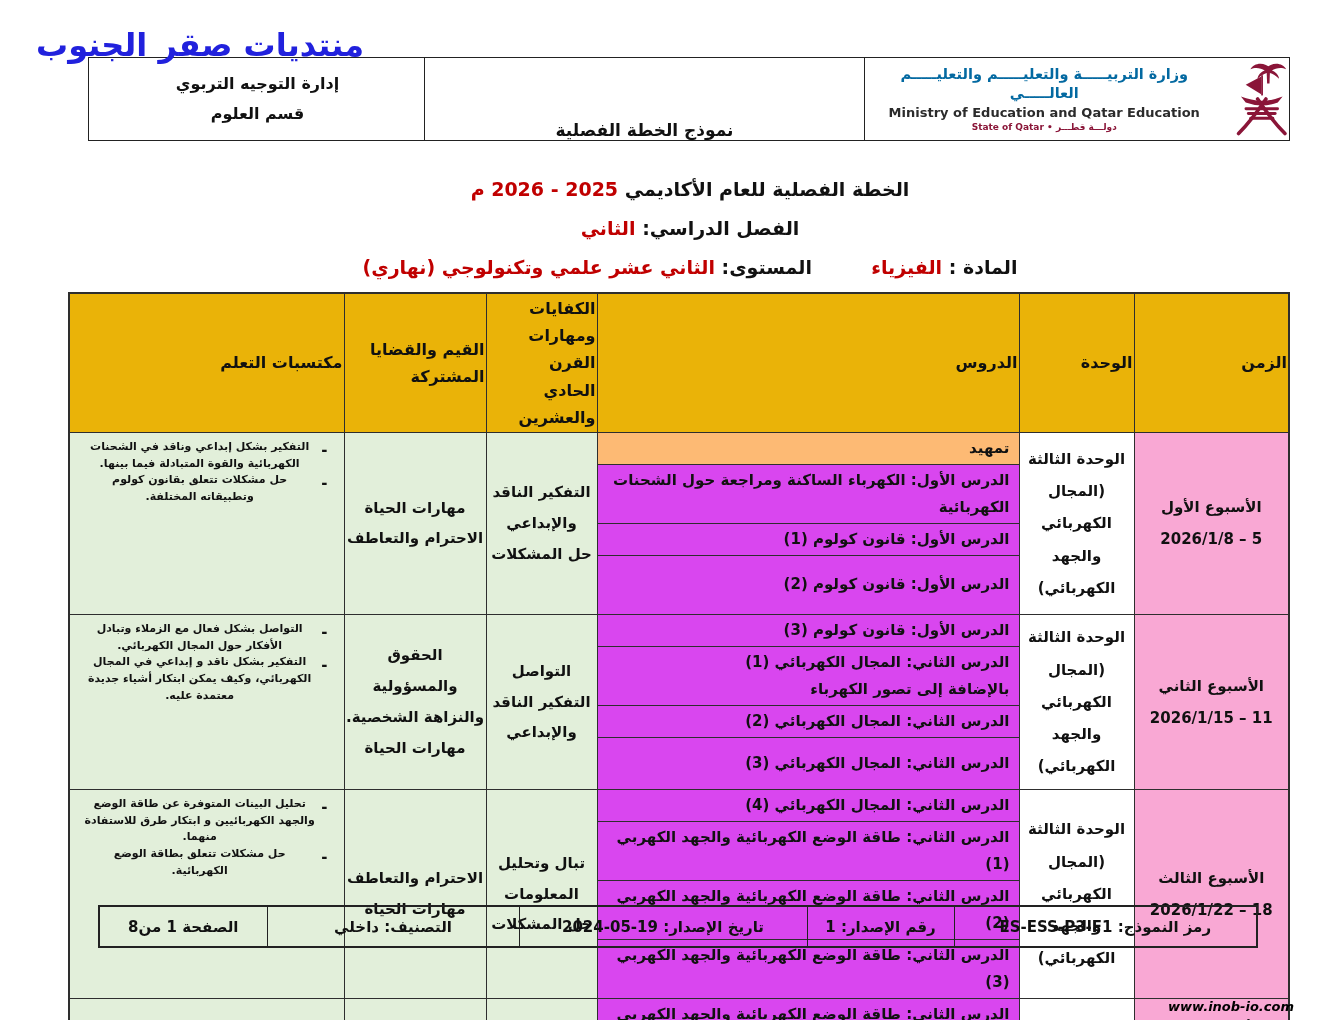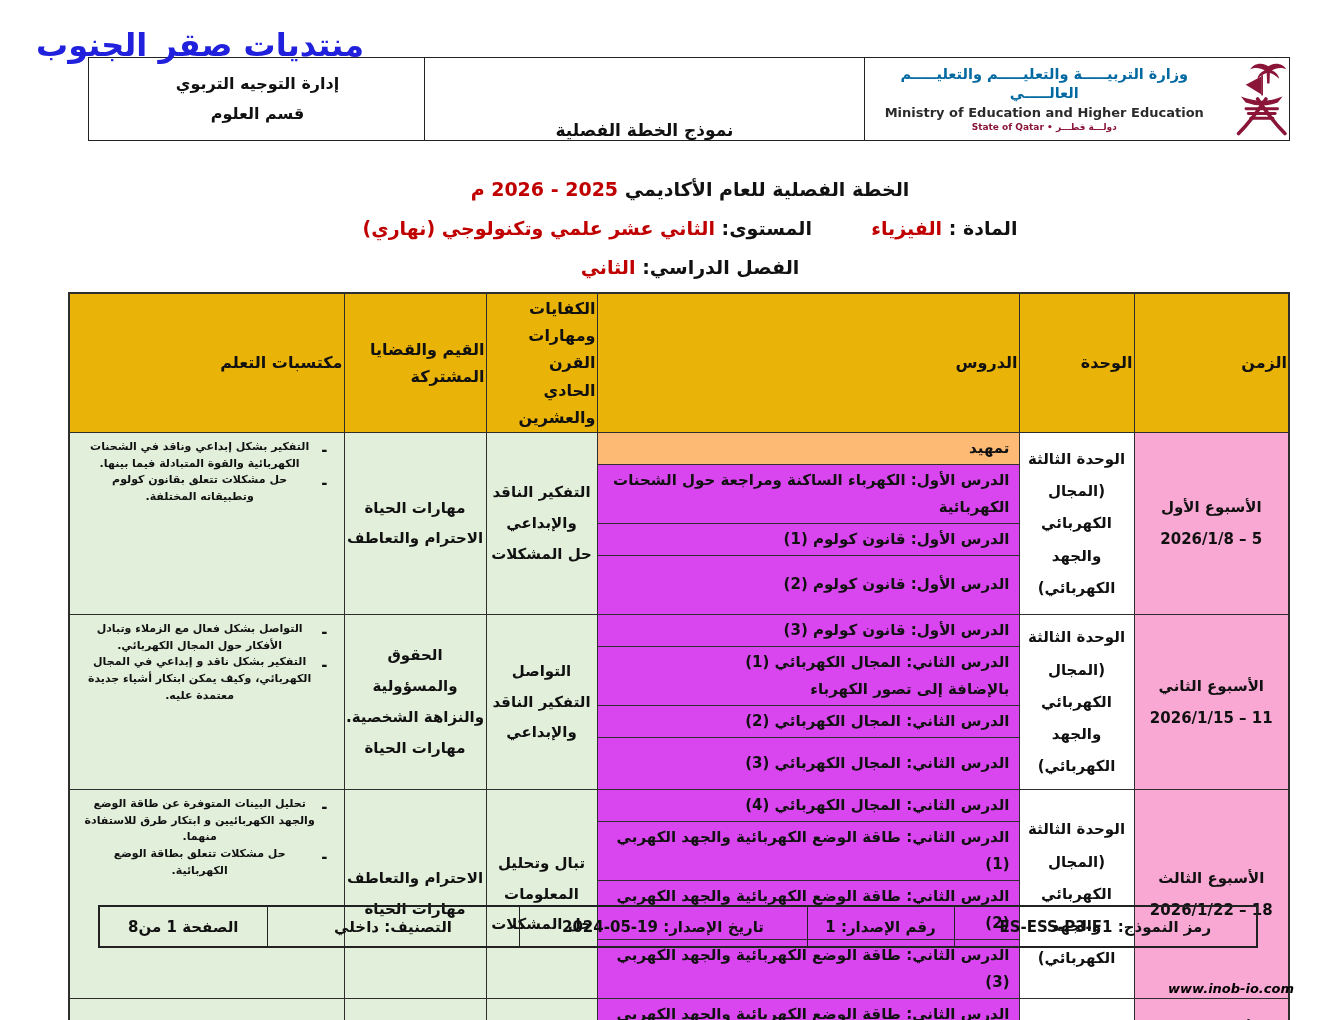--- a/index.html
+++ b/index.html
@@ -50,21 +50,21 @@
   .oc-item{display:flex;align-items:flex-start;}
   .oc-dash{flex:0 0 auto;padding-right:12px;padding-left:6px;font-size:15px;line-height:1.5;}
   .oc-text{flex:1 1 auto;text-align:center;font-size:11px;line-height:1.52;padding-left:10px;}
   .date-ltr{direction:ltr;unicode-bidi:isolate;display:inline-block;}
 
   
   table.foot{position:absolute;top:905px;right:62px;width:1158px;border-collapse:collapse;
              table-layout:fixed;font-weight:bold;font-size:15px;border:2px solid #222;}
   table.foot td{border:1.5px solid #222;text-align:center;vertical-align:middle;height:37px;}
 
-  .site-mark{position:absolute;bottom:24px;right:26px;font-size:13px;font-weight:bold;
+  .site-mark{position:absolute;bottom:6px;right:26px;font-size:13px;font-weight:bold;
              font-style:italic;direction:ltr;unicode-bidi:isolate;color:#000;}
 </style>
 </head>
 <body>
 
 <div class="page">
 
   <div class="forum-mark">منتديات صقر الجنوب</div>
 
   <div class="hdr">
@@ -80,48 +80,48 @@
           <rect x="20" y="82" width="50" height="5" rx="2.5"></rect>
           <rect x="24" y="90" width="42" height="5" rx="2.5"></rect>
         </g>
         <g stroke="#8a1538" stroke-width="6" fill="none" stroke-linecap="round">
           <path d="M6 118 Q28 96 52 60"></path>
           <path d="M84 118 Q62 96 38 60"></path>
         </g>
       </svg>
       <div class="min-text">
         <div class="min-ar">وزارة التربيـــــة والتعليـــــم والتعليـــــم العالـــــي</div>
-        <div class="min-en">Ministry of Education and Higher Education</div>
+        <div class="min-en">Ministry of Education and Qatar Education</div>
         <div class="min-state">دولـــة قطـــر • State of Qatar</div>
       </div>
     </div>
     <div class="hdr-center">
       <span>نموذج الخطة الفصلية</span>
     </div>
     <div class="hdr-dept">
       <span>إدارة التوجيه التربوي</span>
       <span>قسم العلوم</span>
     </div>
   </div>
 
   <div class="titles">
     <div class="t-line">
       <span>الخطة الفصلية للعام الأكاديمي</span>
       <span class="red">2025 - 2026 م</span>
+    </div>
+    <div class="t-line">
+      <span>الفصل الدراسي:</span>
+      <span class="red">الثاني</span>
     </div>
     <div class="t-line">
       <span>المادة :</span>
       <span class="red">الفيزياء</span>
       <span class="gap"></span>
       <span>المستوى:</span>
       <span class="red">الثاني عشر علمي وتكنولوجي (نهاري)</span>
-    </div>
-    <div class="t-line">
-      <span>الفصل الدراسي:</span>
-      <span class="red">الثاني</span>
     </div>
   </div>
 
   <table class="main">
     <colgroup>
       <col style="width:155px">
         <col style="width:115px">
         <col style="width:422px">
       <col style="width:111px">
         <col style="width:142px">

